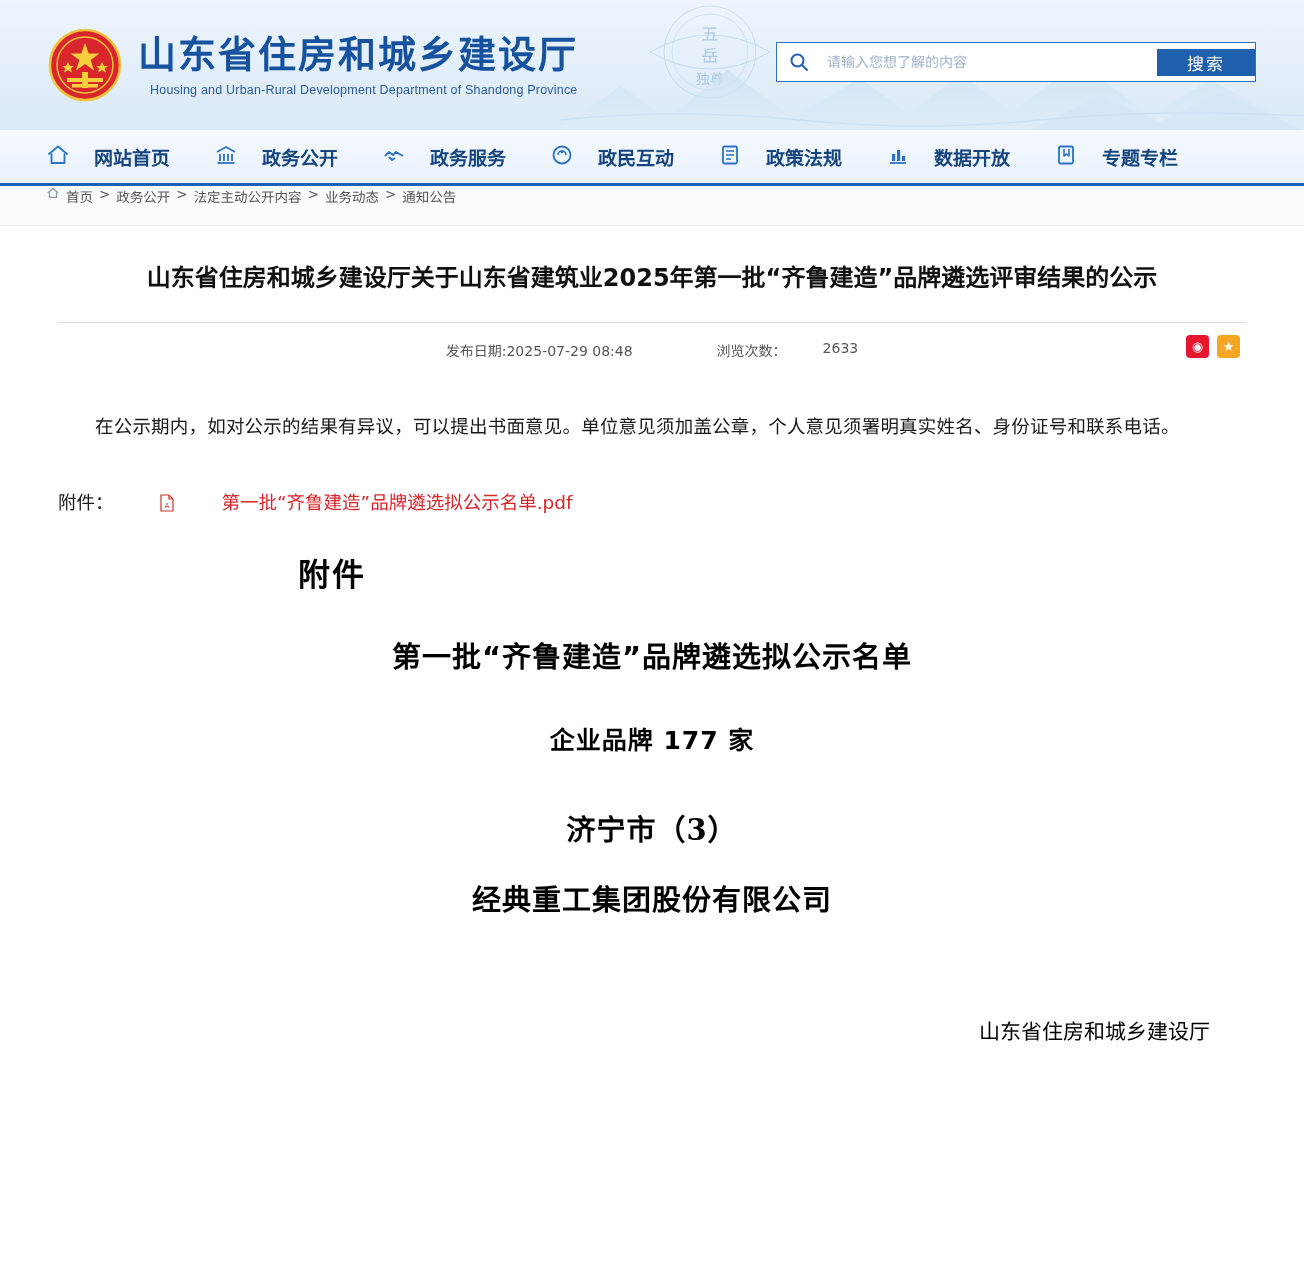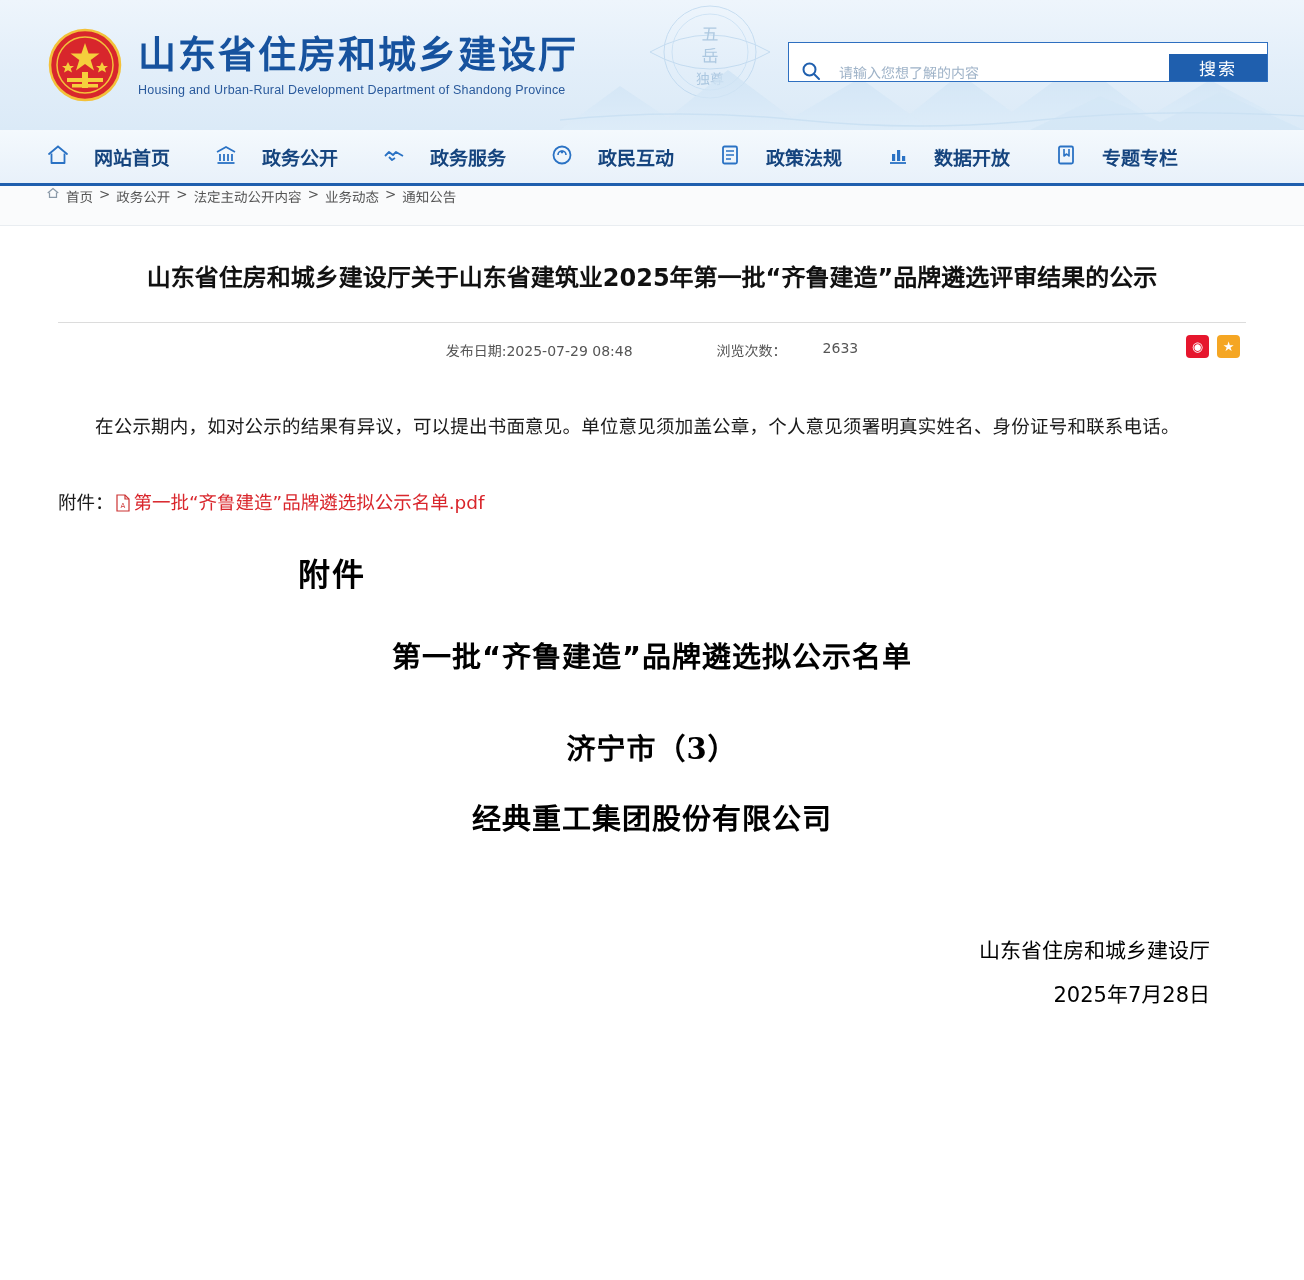--- a/index.html
+++ b/index.html
@@ -40,28 +40,29 @@
     letter-spacing: 2px;
     color: #16529e;
     line-height: 1.18;
     font-family: "DejaVu Sans", "Liberation Sans", sans-serif;
   }
   .brand-en {
     font-size: 12.5px;
     color: #2a5a9c;
     margin-top: 5px;
     letter-spacing: .2px;
+    margin-left: 12px;
   }
 
   .search-box {
     position: absolute;
-    right: 36px;
+    right: 48px;
     top: 42px;
     display: flex;
-    align-items: flex-end;
+    align-items: center;
     width: 480px;
     height: 40px;
     border: 1px solid #2e6fc0;
     background: #fff;
   }
   .search-icon-wrap {
     width: 44px;
     display: flex; align-items: center; justify-content: center;
   }
   .search-input {
@@ -174,20 +175,21 @@
   .body-text p { margin: 0; text-indent: 2em; }
 
   .attachment-row {
     margin-top: 38px;
     font-size: 18.5px;
     line-height: 2;
     font-family: "DejaVu Sans", "Liberation Sans", sans-serif;
     display: flex;
     align-items: center;
     flex-wrap: wrap;
+    gap: 44px;
   }
   .attachment-label { color: #1a1a1a; }
   .pdf-icon { margin: 0 3px 0 1px; display: inline-flex; align-items: center; }
   .attachment-link {
     color: #d9262c;
     text-decoration: none;
     cursor: pointer;
   }
 
   
@@ -419,21 +421,21 @@
         <path d="M10 1 V5 H14" fill="none" stroke="#cc3333" stroke-width="1.2"></path>
         <text x="8" y="14" font-size="7" fill="#cc3333" text-anchor="middle" font-family="DejaVu Sans">A</text>
       </svg>
     </span>
     <a class="attachment-link" href="#">第一批“齐鲁建造”品牌遴选拟公示名单.pdf</a>
   </div>
 
   <div class="preview">
     <div class="pv-fj">附件</div>
     <div class="pv-title">第一批“齐鲁建造”品牌遴选拟公示名单</div>
+    <div class="pv-sub">企业品牌 177 家</div>
     <div class="pv-city">济宁市（3）</div>
     <div class="pv-company">经典重工集团股份有限公司</div>
     <div class="pv-signoff">
       <div>山东省住房和城乡建设厅</div>
-      <div>2025年7月28日</div>
     </div>
   </div>
 
 </div>
 
 </body></html>

